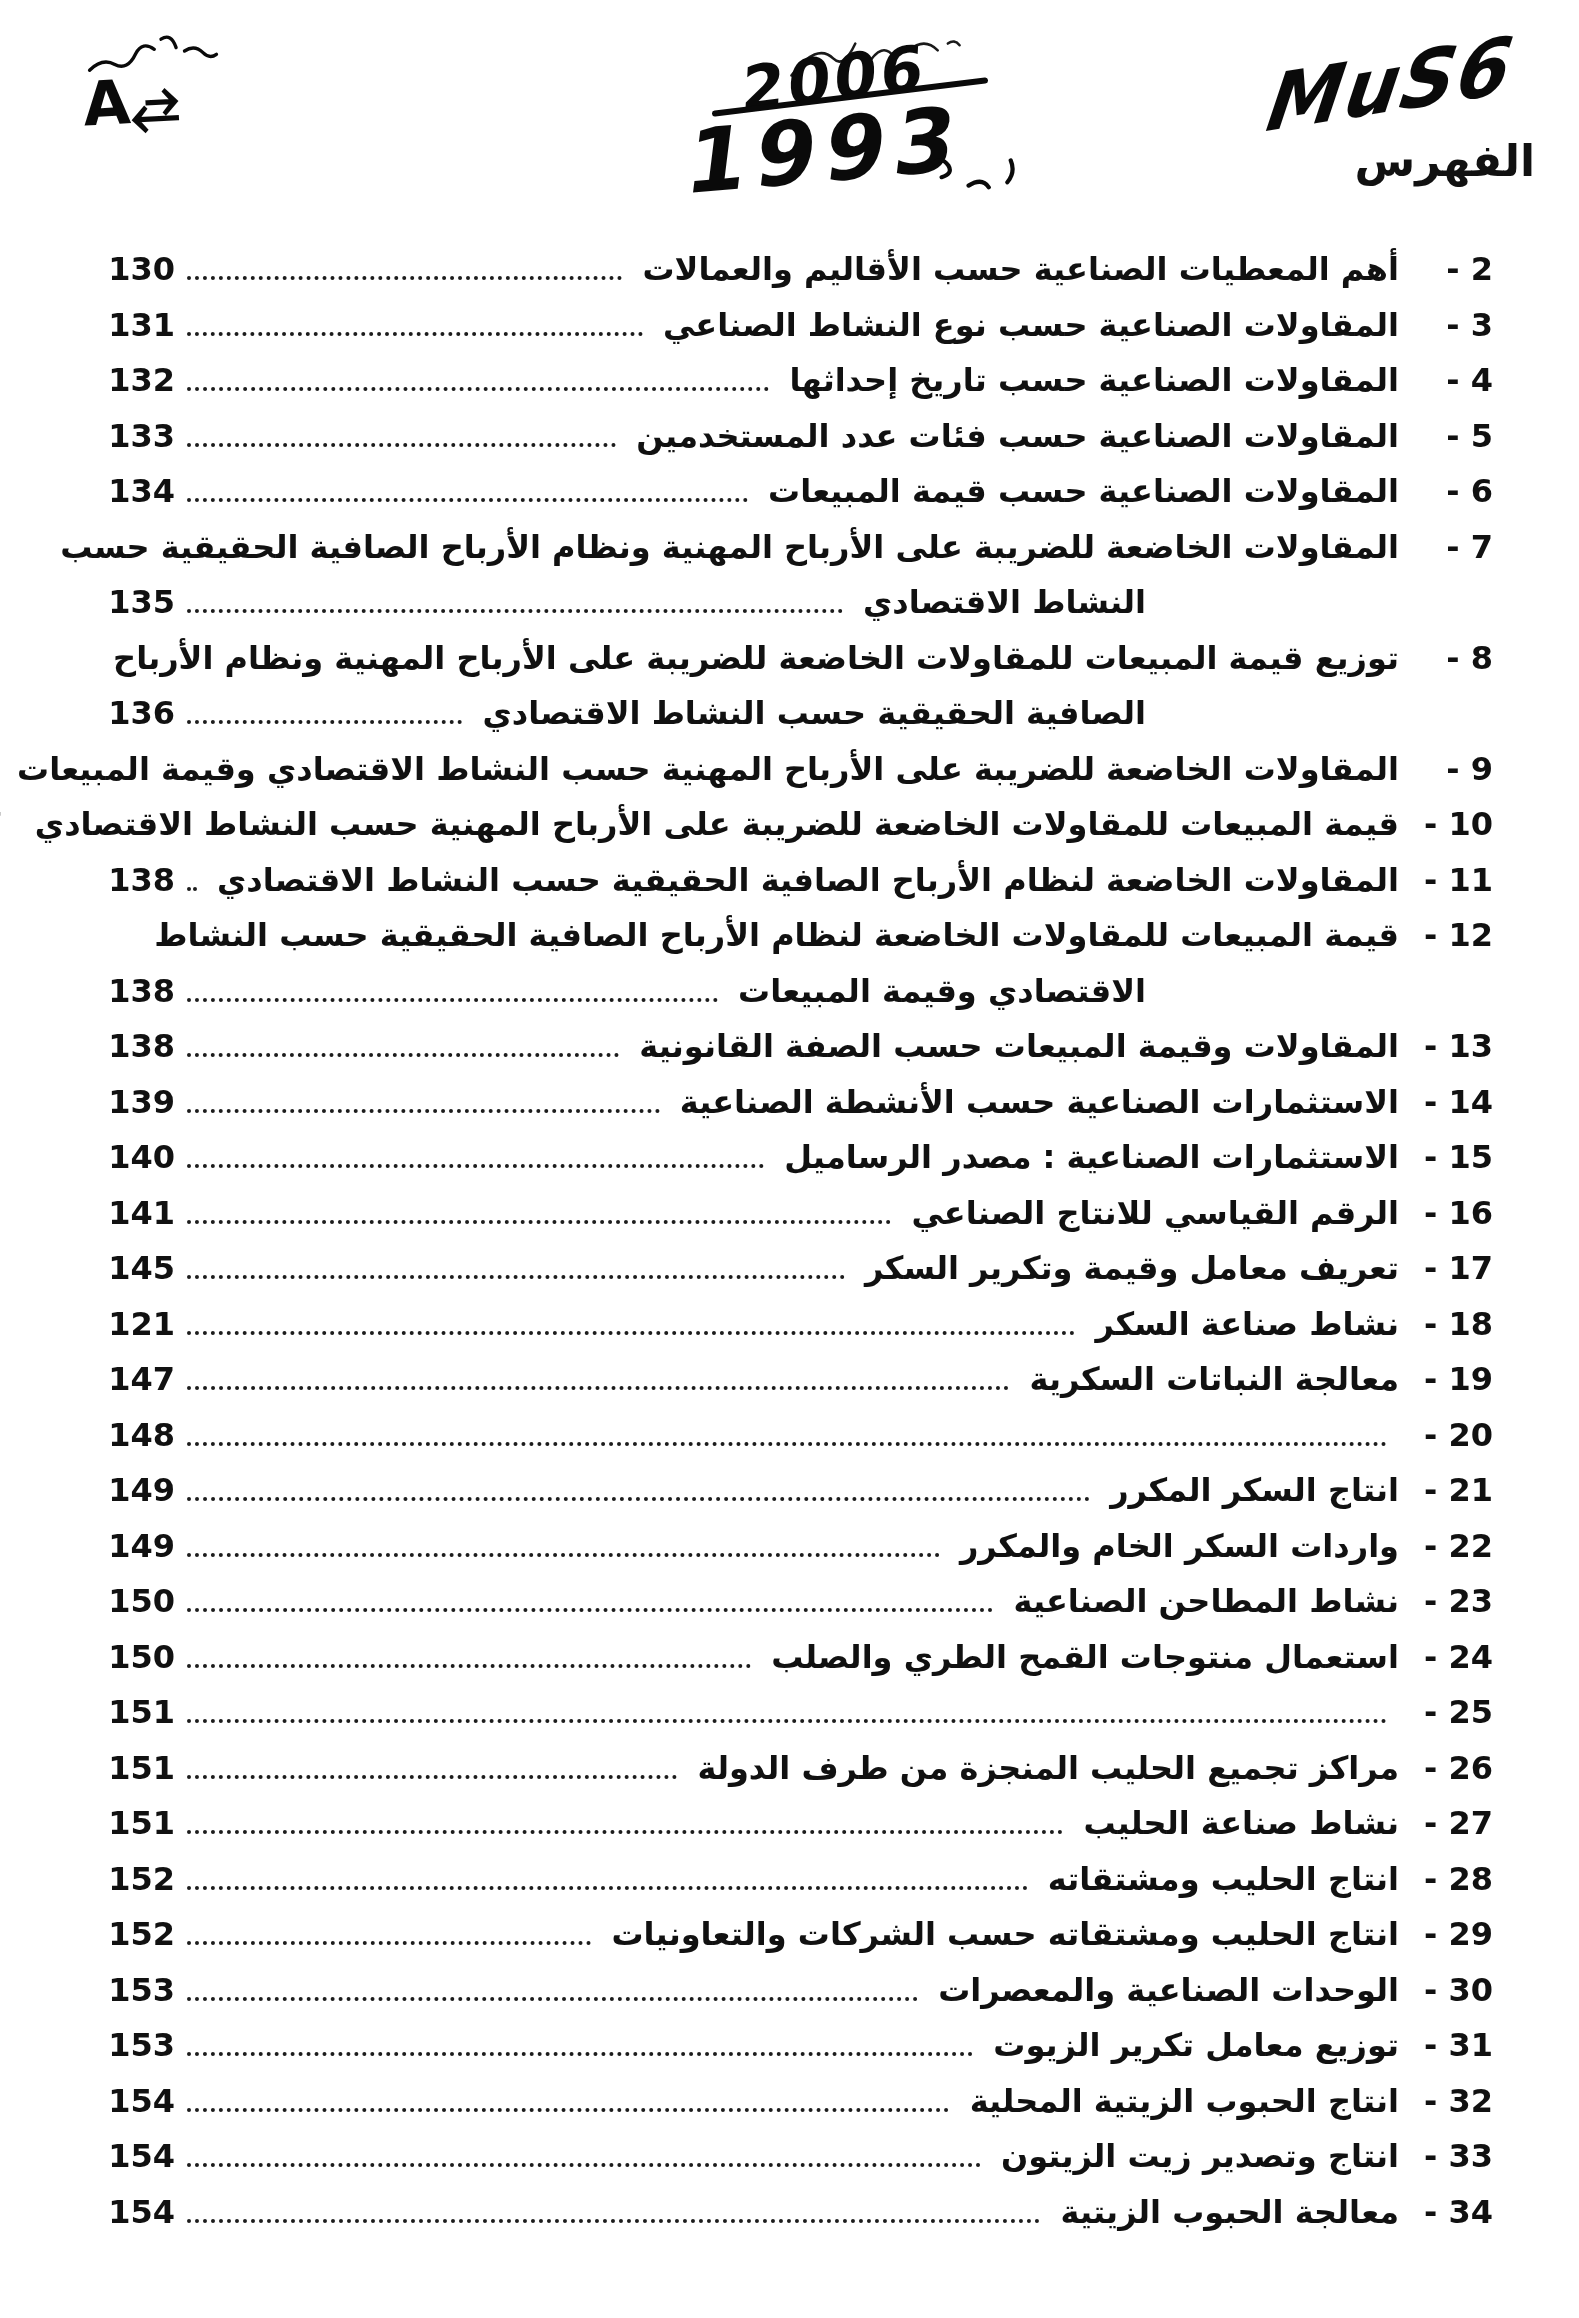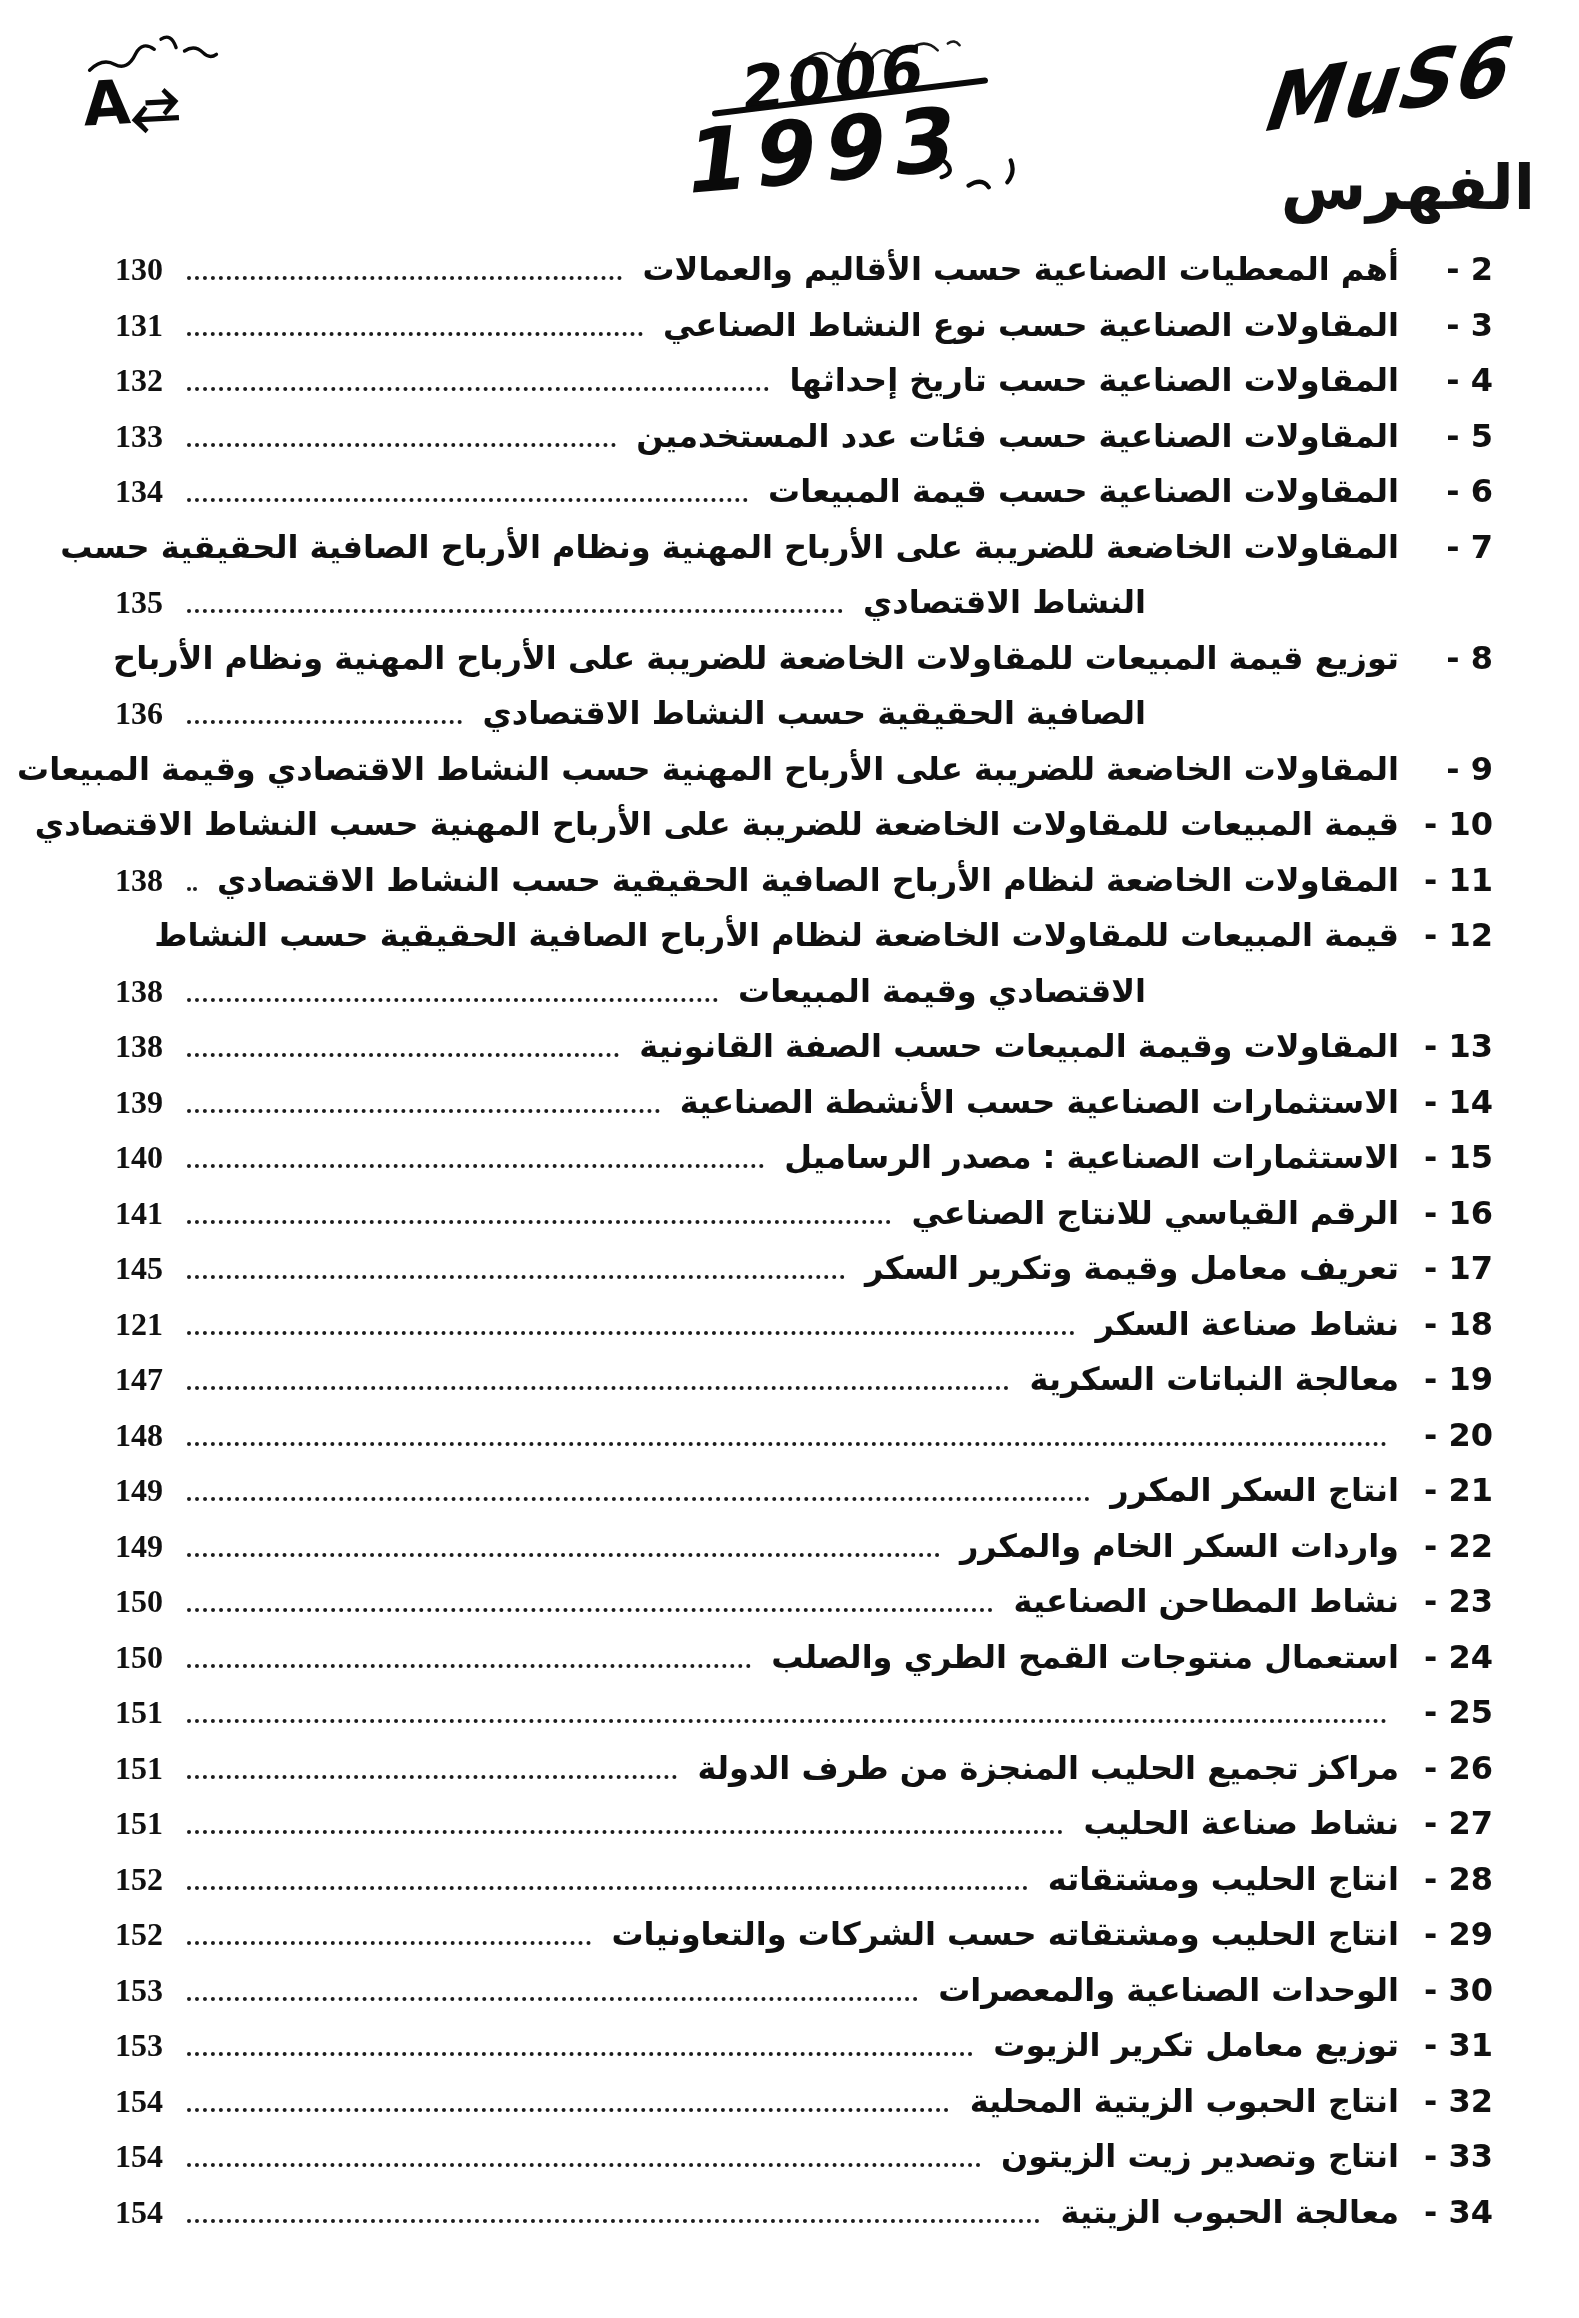--- a/index.html
+++ b/index.html
@@ -43,23 +43,22 @@
     transform:rotate(-3deg);
     letter-spacing:0;
   }
   .scribble{position:absolute;}
   .scr-topleft{left:77px;top:23.6px;}
   .scr-above2006{left:783px;top:25px;}
   .scr-after1993{left:918px;top:135px;}
   
   .doc-title{
     position:absolute;top:135px;right:44px;
-    font-size:62px;font-weight:700;
+    font-size:44px;font-weight:700;
     direction:rtl;
-    margin-top:16px;
   }
   
   .toc{
     position:absolute;top:251px;left:103px;right:86px;
     direction:rtl;
   }
   .toc-row{
     display:flex;
     align-items:flex-end;
     font-size:32px;line-height:37px;
@@ -80,23 +79,22 @@
     flex:1 1 auto;
     height:0;
     border-bottom:4.2px dotted #1c1c1c;
     margin:0 11.8px 7.6px 11.8px;
     min-width:0;
   }
   .toc-row .leader.nodots{border-bottom:none;}
   .toc-row .leader.hidden{visibility:hidden;}
   .toc-row .pg{
     flex:0 0 72px;
-    direction:ltr;text-align:center;
+    direction:ltr;text-align:right;
     white-space:nowrap;
-    font-family:Liberation Serif, serif;
   }
 </style>
 </head>
 <body>
 
 <div class="page">
 
   <svg class="scribble scr-topleft" width="168" height="59" viewBox="0 0 200 70">
     <path d="M15 55 Q30 40 45 48 Q60 56 70 35 Q78 20 92 30 M100 18 Q112 10 118 28 M128 32 Q140 24 150 34 Q158 42 166 36" fill="none" stroke="#0a0a0a" stroke-width="4" stroke-linecap="round"></path>
   </svg>

